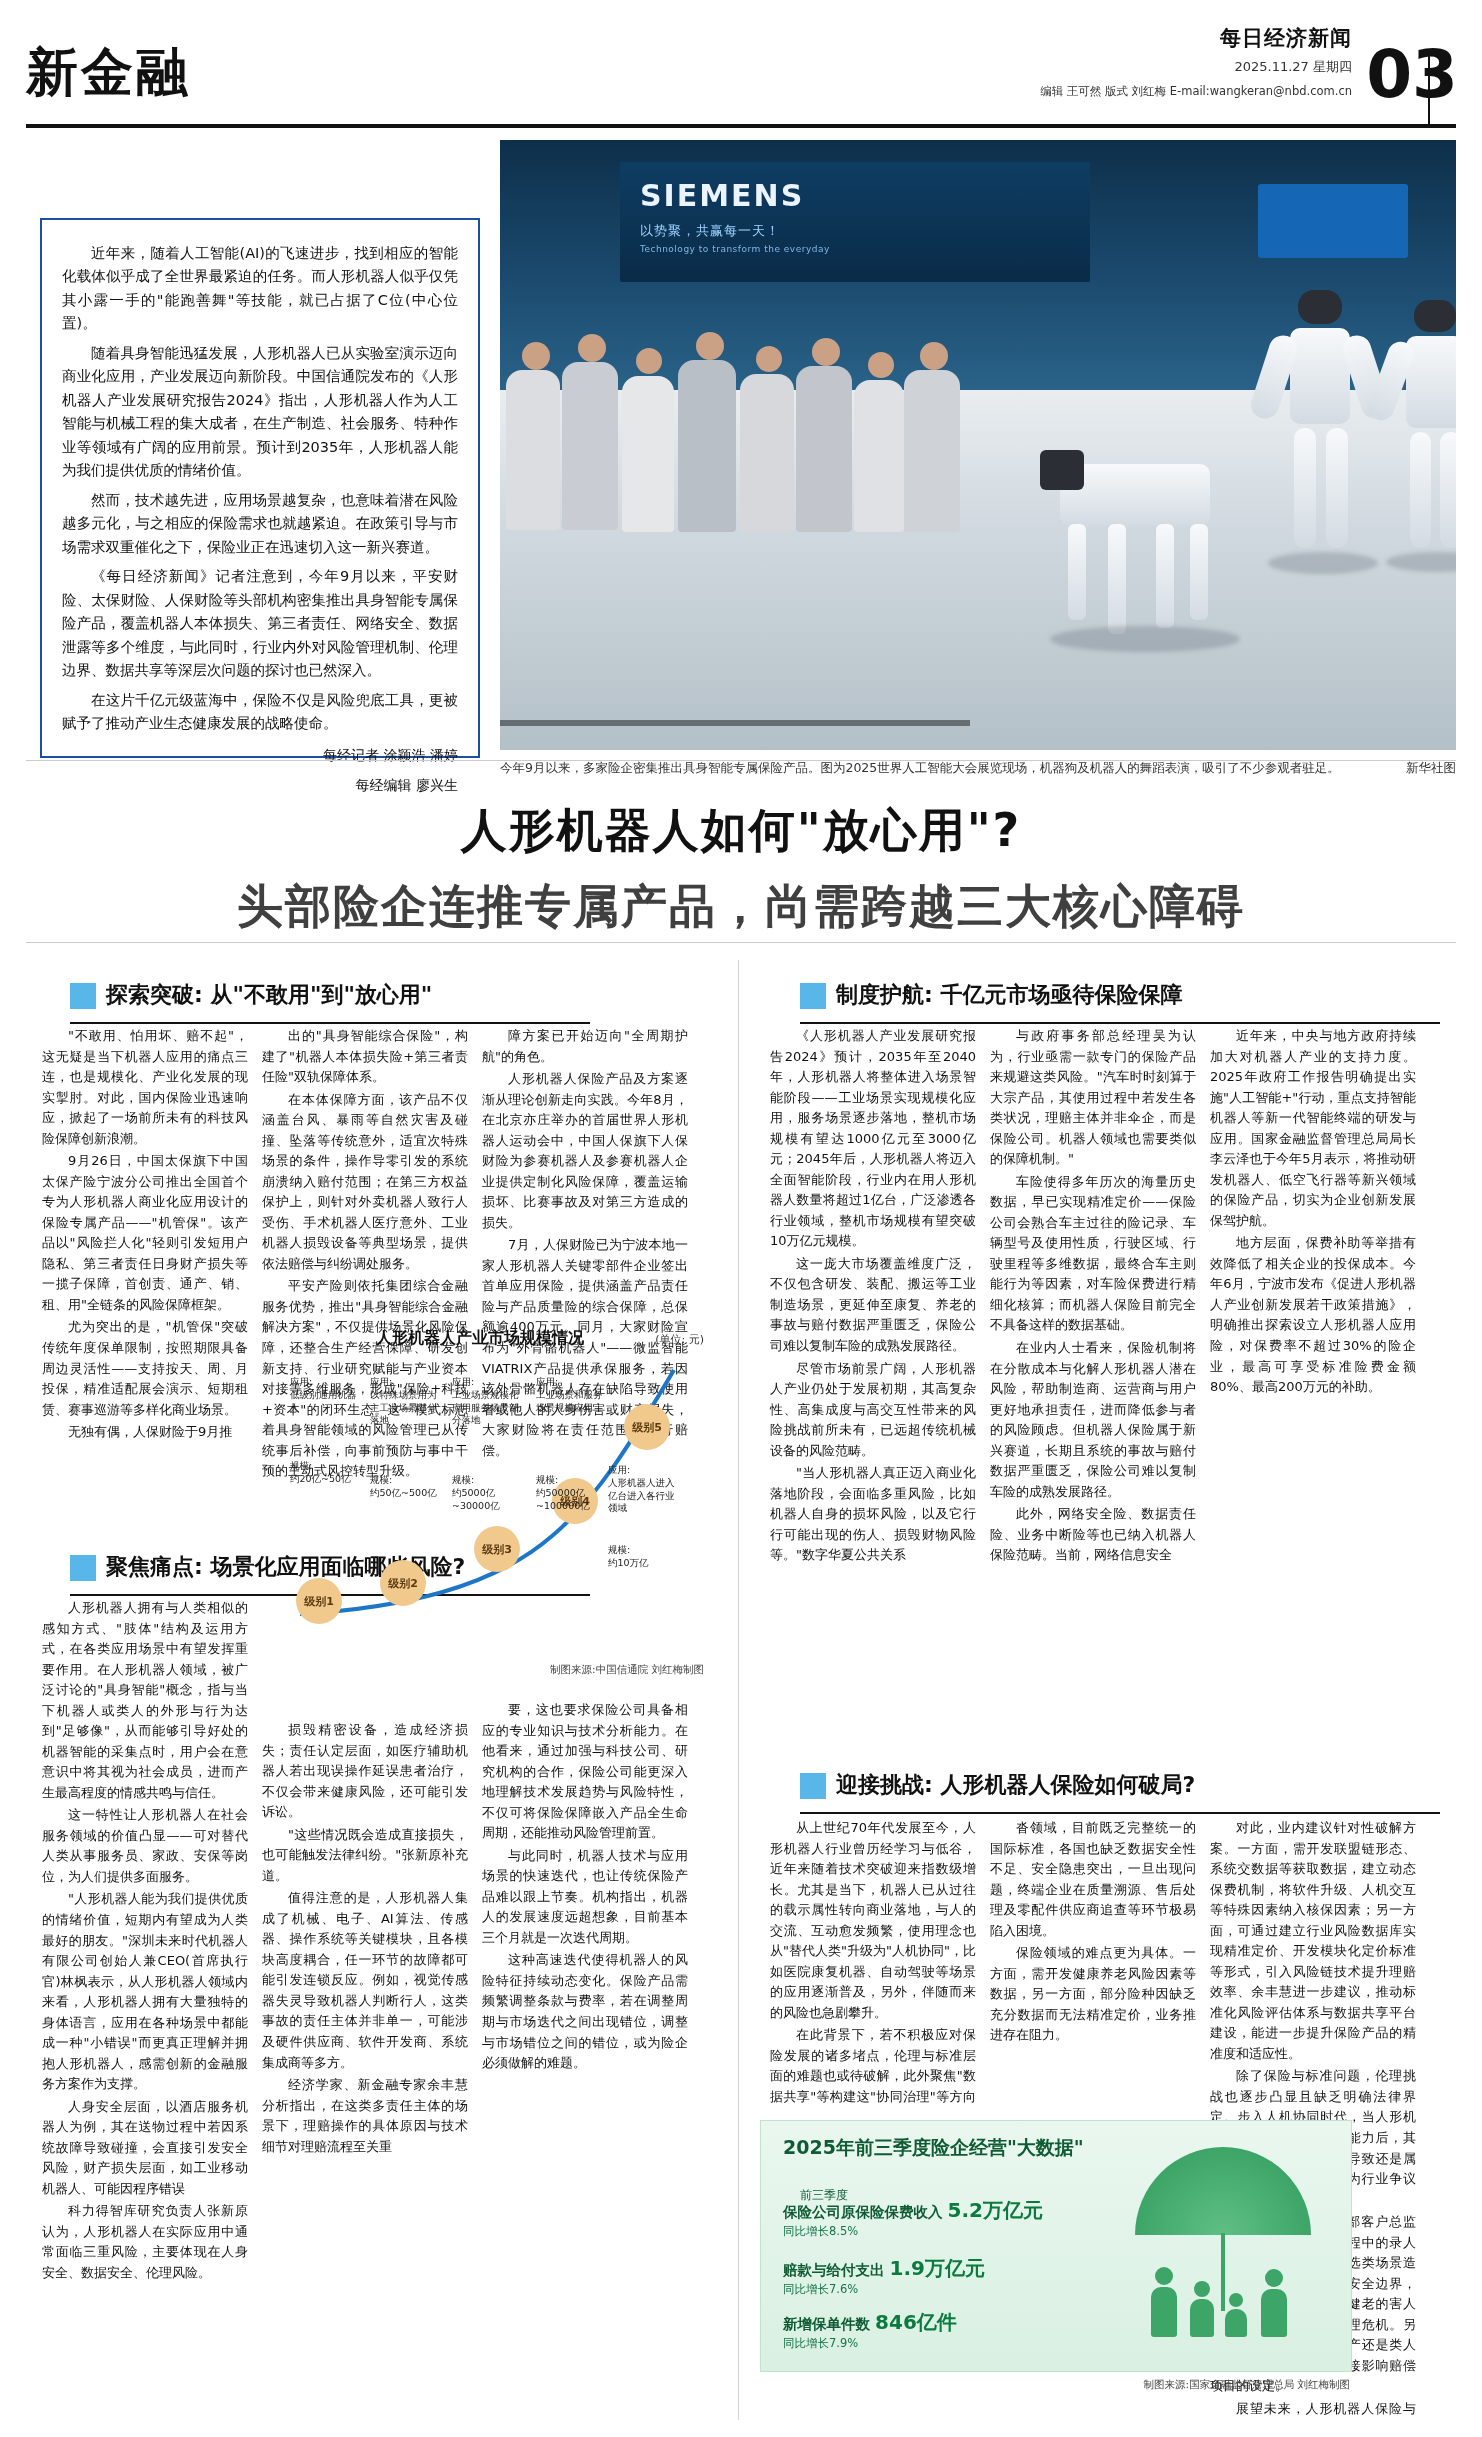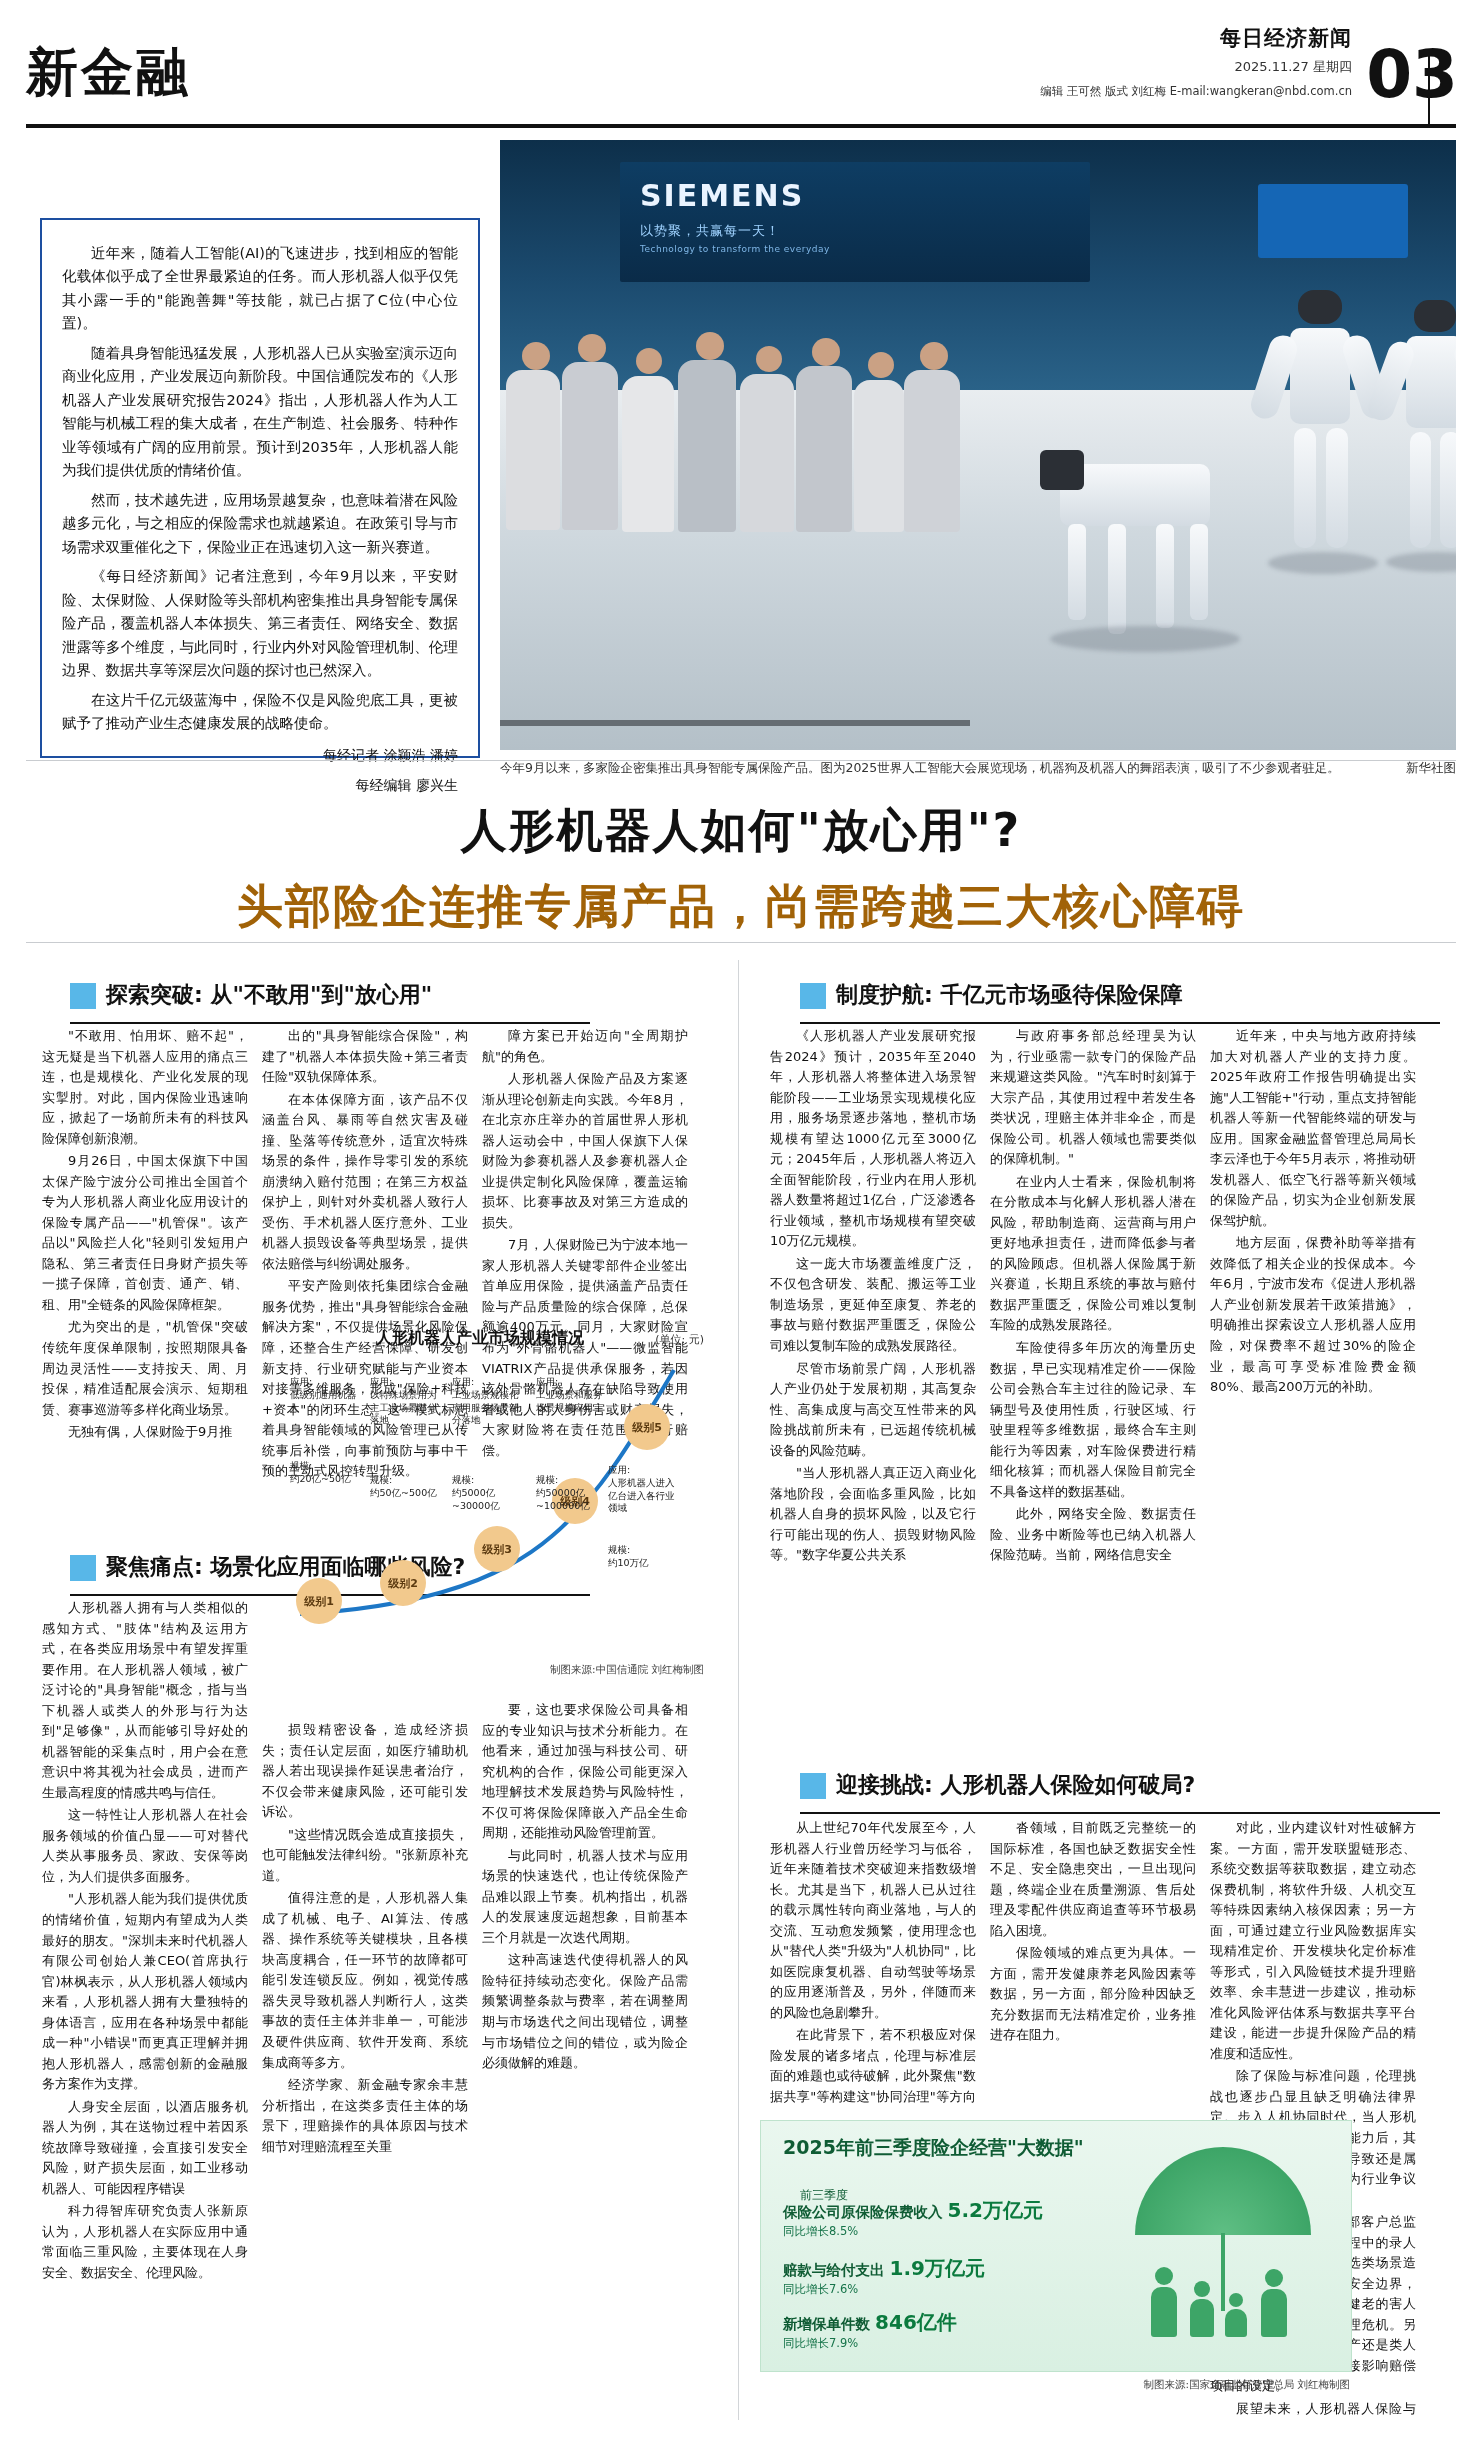--- a/index.html
+++ b/index.html
@@ -125,21 +125,21 @@
   .headline{
     position:absolute;left:0;top:800px;width:1482px;text-align:center;
   }
   .headline .h1{
     font-family:"DejaVu Sans", sans-serif;
     font-weight:bold;font-size:46px;color:#111;letter-spacing:2px;
     margin-bottom:14px;
   }
   .headline .h2{
     font-family:"DejaVu Sans", sans-serif;
-    font-weight:bold;font-size:46px;color:#a16207;letter-spacing:2px;
+    font-weight:bold;font-size:46px;color:#404040;letter-spacing:2px;
   }
 
   .hr-top{position:absolute;left:26px;top:760px;width:1430px;height:1px;background:#c9ccd0;}
   .hr-below-head{position:absolute;left:26px;top:942px;width:1430px;height:1px;background:#c9ccd0;}
 
   
   .sechead{
     position:absolute;height:34px;
   }
   .sechead .bar{
@@ -446,22 +446,22 @@
   </div>
 
   <div class="col" style="left:770px;top:1026px;width:206px;">
     <p>《人形机器人产业发展研究报告2024》预计，2035年至2040年，人形机器人将整体进入场景智能阶段——工业场景实现规模化应用，服务场景逐步落地，整机市场规模有望达1000亿元至3000亿元；2045年后，人形机器人将迈入全面智能阶段，行业内在用人形机器人数量将超过1亿台，广泛渗透各行业领域，整机市场规模有望突破10万亿元规模。</p>
     <p>这一庞大市场覆盖维度广泛，不仅包含研发、装配、搬运等工业制造场景，更延伸至康复、养老的事故与赔付数据严重匮乏，保险公司难以复制车险的成熟发展路径。</p>
     <p>尽管市场前景广阔，人形机器人产业仍处于发展初期，其高复杂性、高集成度与高交互性带来的风险挑战前所未有，已远超传统机械设备的风险范畴。</p>
     <p>"当人形机器人真正迈入商业化落地阶段，会面临多重风险，比如机器人自身的损坏风险，以及它行行可能出现的伤人、损毁财物风险等。"数字华夏公共关系</p>
   </div>
   <div class="col" style="left:990px;top:1026px;width:206px;">
     <p>与政府事务部总经理吴为认为，行业亟需一款专门的保险产品来规避这类风险。"汽车时时刻算于大宗产品，其使用过程中若发生各类状况，理赔主体并非伞企，而是保险公司。机器人领域也需要类似的保障机制。"</p>
+    <p>车险使得多年历次的海量历史数据，早已实现精准定价——保险公司会熟合车主过往的险记录、车辆型号及使用性质，行驶区域、行驶里程等多维数据，最终合车主则能行为等因素，对车险保费进行精细化核算；而机器人保险目前完全不具备这样的数据基础。</p>
     <p>在业内人士看来，保险机制将在分散成本与化解人形机器人潜在风险，帮助制造商、运营商与用户更好地承担责任，进而降低参与者的风险顾虑。但机器人保险属于新兴赛道，长期且系统的事故与赔付数据严重匮乏，保险公司难以复制车险的成熟发展路径。</p>
-    <p>车险使得多年历次的海量历史数据，早已实现精准定价——保险公司会熟合车主过往的险记录、车辆型号及使用性质，行驶区域、行驶里程等多维数据，最终合车主则能行为等因素，对车险保费进行精细化核算；而机器人保险目前完全不具备这样的数据基础。</p>
     <p>此外，网络安全险、数据责任险、业务中断险等也已纳入机器人保险范畴。当前，网络信息安全</p>
   </div>
   <div class="col" style="left:1210px;top:1026px;width:206px;">
     <p>近年来，中央与地方政府持续加大对机器人产业的支持力度。2025年政府工作报告明确提出实施"人工智能+"行动，重点支持智能机器人等新一代智能终端的研发与应用。国家金融监督管理总局局长李云泽也于今年5月表示，将推动研发机器人、低空飞行器等新兴领域的保险产品，切实为企业创新发展保驾护航。</p>
     <p>地方层面，保费补助等举措有效降低了相关企业的投保成本。今年6月，宁波市发布《促进人形机器人产业创新发展若干政策措施》，明确推出探索设立人形机器人应用险，对保费率不超过30%的险企业，最高可享受标准险费金额80%、最高200万元的补助。</p>
   </div>
 
   <div class="sechead" style="left:800px;top:1770px;width:640px;">
     <div class="bar"></div>
     <div class="txt">

